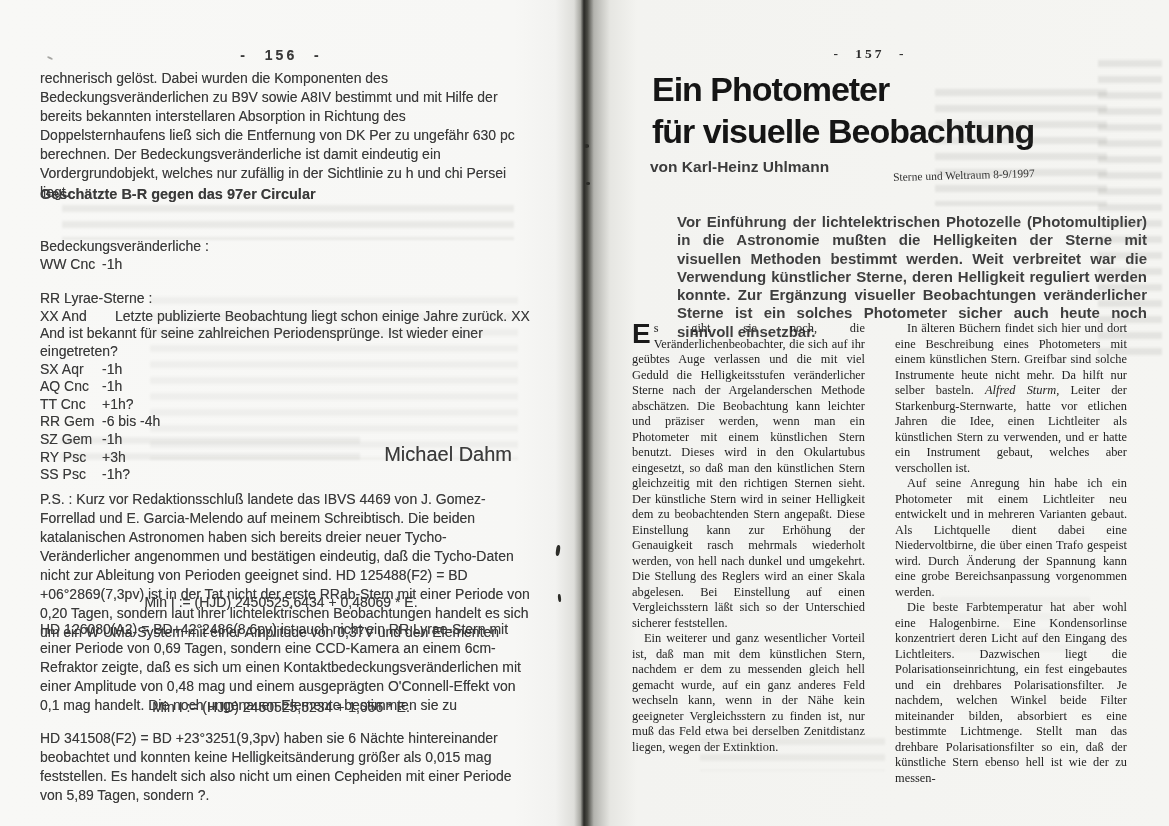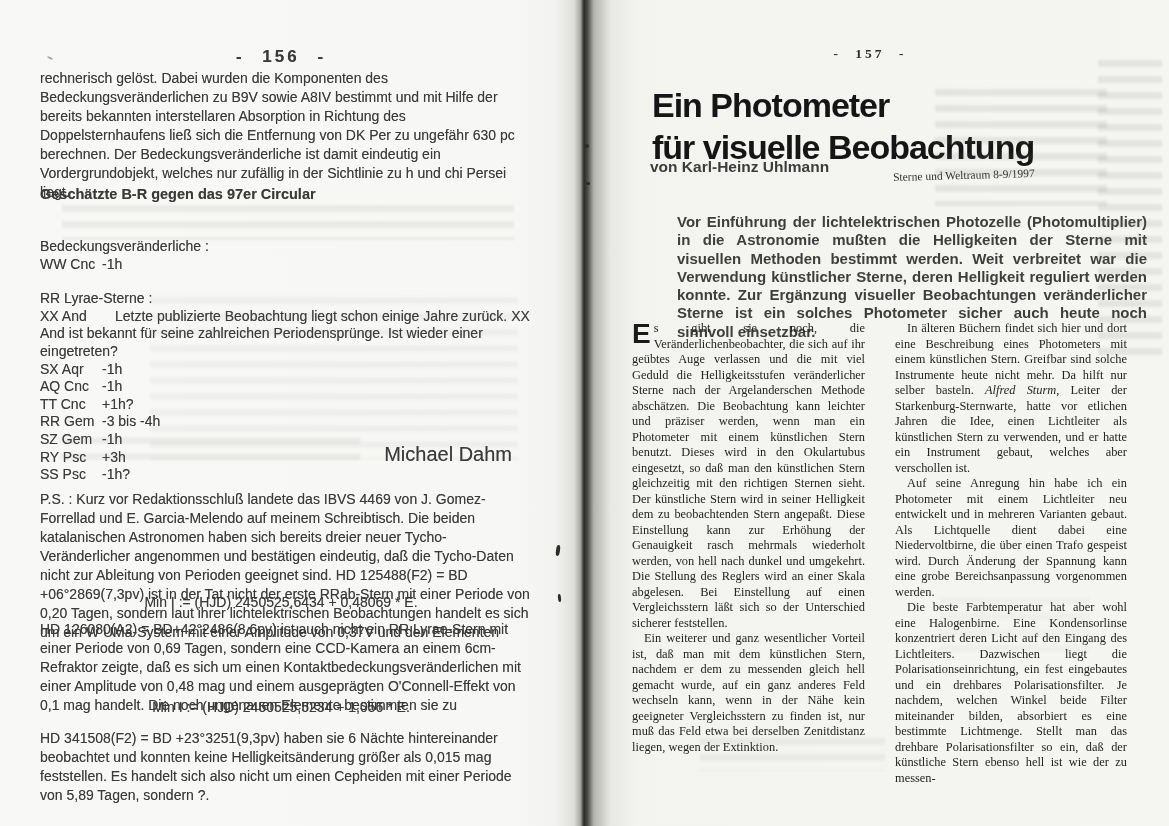--- a/index.html
+++ b/index.html
@@ -7,38 +7,38 @@
     position:relative;width:1169px;height:826px;overflow:hidden;
     background:linear-gradient(90deg,
       #f8f8f6 0%, #f7f7f5 44%, #f2f2f0 47.5%,
       #dededa 49.1%, #a8a8a2 49.65%, #2a2a26 49.95%,
       #4a4a44 50.25%, #b3b3ae 50.8%, #e6e6e2 52.2%,
       #f3f3f0 54.5%, #f5f5f2 100%);
     font-family:"Liberation Sans",sans-serif;
   }
   
   .p156{position:absolute;color:#3a3a3a;text-shadow:0 0 .5px rgba(70,70,70,.55);}
-  .p156-header{left:40px;top:47px;width:482px;text-align:center;font-size:17px;font-weight:bold;letter-spacing:3px;word-spacing:10px;}
+  .p156-header{left:40px;top:47px;width:482px;text-align:center;font-size:14px;font-weight:bold;letter-spacing:3px;word-spacing:10px;}
   .p156-para{font-size:14px;line-height:19px;}
   .para1{left:40px;top:69px;width:492px;}
   .p156-heading{left:40px;top:186px;width:482px;text-align:left;font-size:14.5px;font-weight:bold;}
   .starlist{left:40px;top:238px;width:492px;font-size:14px;line-height:17.6px;}
   .star-row .star{display:inline-block;width:62px;}
   .star-row .star-wide{display:inline-block;width:75px;vertical-align:top;}
   .list-gap{height:17px;}
   .signature{left:40px;top:443px;width:472px;text-align:right;font-size:20px;}
   .ps{left:40px;top:490px;width:494px;}
   .formula{left:40px;top:594px;width:482px;text-align:center;font-size:14px;}
   .formula2{top:699px;}
   .hd1{left:40px;top:620px;width:494px;}
   .hd2{left:40px;top:729px;width:494px;}
   
   .p157{position:absolute;}
   .p157-header{left:650px;top:46px;width:440px;text-align:center;font-family:"Liberation Serif",serif;font-size:13.5px;font-weight:bold;letter-spacing:3px;word-spacing:8px;color:#2c2c2c;}
-  .title{left:652px;top:68px;width:500px;font-size:34px;line-height:42px;font-weight:bold;letter-spacing:-1px;color:#151515;margin-top:16px;}
+  .title{left:652px;top:68px;width:500px;font-size:34px;line-height:42px;font-weight:bold;letter-spacing:-1px;color:#151515;}
   .byline{left:650px;top:158px;font-size:15.5px;font-weight:bold;color:#3c3c3c;}
   .source{left:893px;top:169px;font-family:"Liberation Serif",serif;font-size:11.5px;color:#2e2e2e;transform:rotate(-1.6deg);}
   .intro{left:650px;top:213px;width:470px;font-size:15px;line-height:18.3px;font-weight:bold;color:#3e3e3e;text-align:justify;margin-left:27px;}
   .bodycol{font-family:"Liberation Serif",serif;font-size:12.4px;line-height:15.5px;text-align:justify;color:#232323;}
   .col1{left:632px;top:321px;width:233px;}
   .col2{left:895px;top:321px;width:232px;}
   .bodycol p{margin:0;}
   .bodycol p.indent{text-indent:12px;}
   .dropcap{float:left;font-family:"Liberation Sans",sans-serif;font-weight:bold;font-size:28px;line-height:26px;padding-right:3px;color:#1a1a1a;}
   .ital{font-style:italic;}
@@ -85,21 +85,21 @@
       <div class="star-row">
         <span class="star">SX Aqr</span><span>-1h</span>
       </div>
       <div class="star-row">
         <span class="star">AQ Cnc</span><span>-1h</span>
       </div>
       <div class="star-row">
         <span class="star">TT Cnc</span><span>+1h?</span>
       </div>
       <div class="star-row">
-        <span class="star">RR Gem</span><span>-3 bis -4h</span>
+        <span class="star">RR Gem</span><span>-6 bis -4h</span>
       </div>
       <div class="star-row">
         <span class="star">SZ Gem</span><span>-1h</span>
       </div>
       <div class="star-row">
         <span class="star">RY Psc</span><span>+3h</span>
       </div>
       <div class="star-row">
         <span class="star">SS Psc</span><span>-1h?</span>
       </div>

